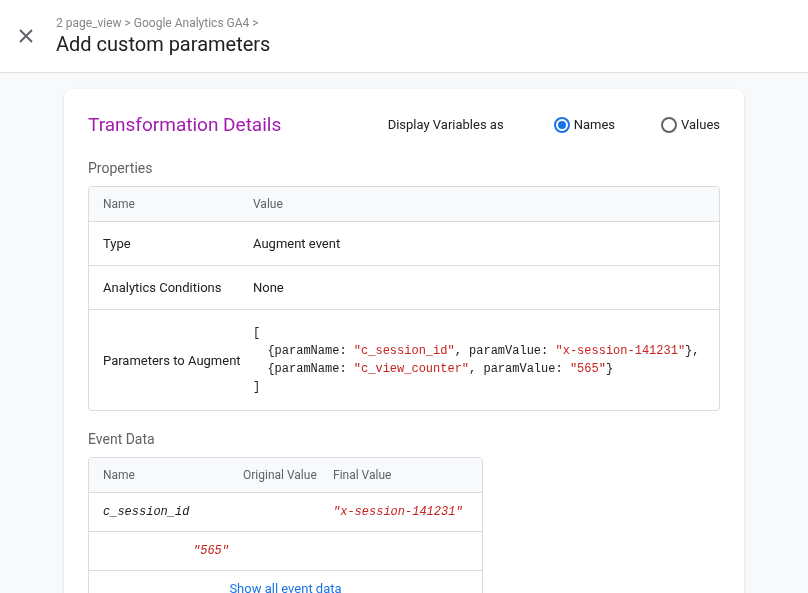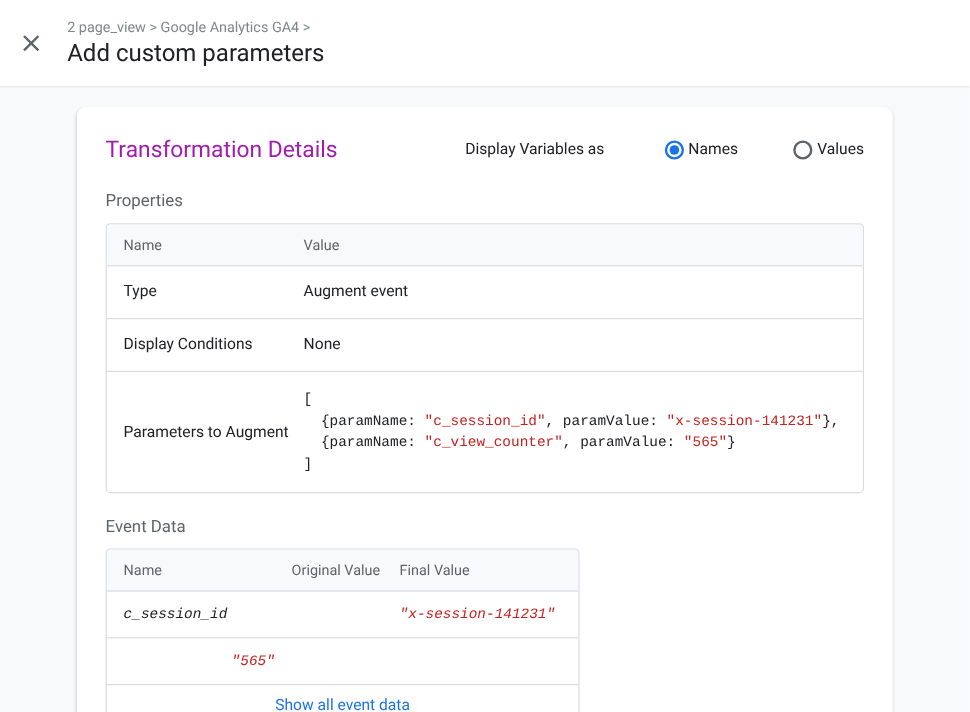--- a/index.html
+++ b/index.html
@@ -243,21 +243,21 @@
     <div class="table">
       <div class="table-header">
         <div class="props-col-name">Name</div>
         <div class="props-col-value">Value</div>
       </div>
       <div class="table-row">
         <div class="props-col-name">Type</div>
         <div class="props-col-value">Augment event</div>
       </div>
       <div class="table-row">
-        <div class="props-col-name">Display Conditions</div>
+        <div class="props-col-name">Analytics Conditions</div>
         <div class="props-col-value">None</div>
       </div>
       <div class="table-row">
         <div class="props-col-name">Parameters to Augment</div>
         <div class="props-col-value code-block"><span>[</span>
 <span>  {paramName: </span><span class="string-val">"c_session_id"</span><span>, paramValue: </span><span class="string-val">"x-session-141231"</span><span>},</span>
 <span>  {paramName: </span><span class="string-val">"c_view_counter"</span><span>, paramValue: </span><span class="string-val">"565"</span><span>}</span>
 <span>]</span></div>
       </div>
     </div>

